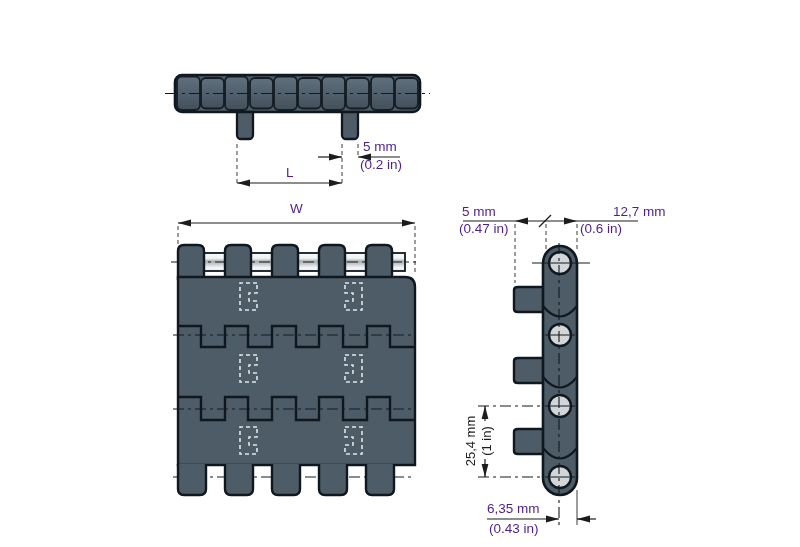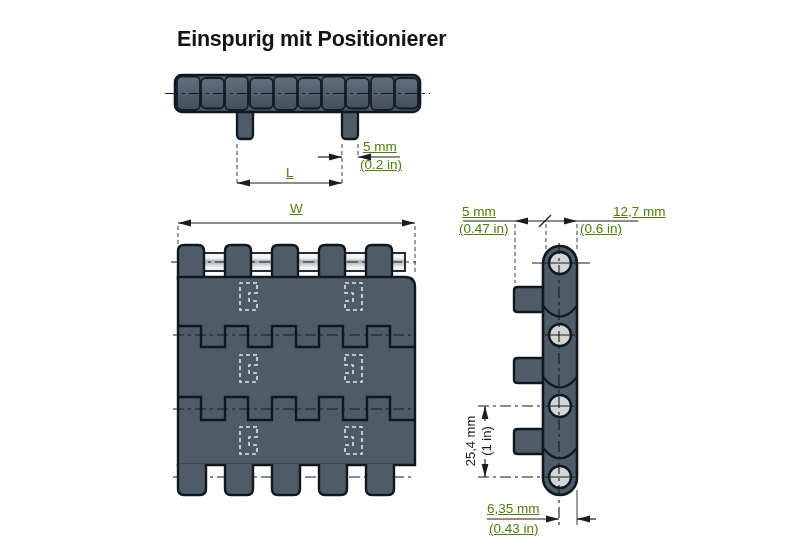--- a/index.html
+++ b/index.html
@@ -6,38 +6,36 @@
   .screen {
     position:relative; width:800px; height:547px; background:#ffffff;
     font-family:"Liberation Sans", sans-serif; overflow:hidden;
   }
   .title {
     position:absolute; left:177px; top:27px;
     font-size:21.5px; font-weight:bold; color:#141414; letter-spacing:-0.2px;
     white-space:nowrap;
   }
   .dim {
-    position:absolute; font-size:13.5px; color:#4d7c0f; white-space:nowrap;
+    position:absolute; font-size:13.5px; color:#4c1d95; white-space:nowrap;
     line-height:15px;
-    text-decoration:underline;
   }
   .dim-rot {
     position:absolute; left:438px; top:424px; width:84px; height:34px;
     transform:rotate(-90deg);
     font-size:13px; color:#1c1c1c; text-align:center; line-height:16px;
     white-space:nowrap;
   }
   svg { position:absolute; overflow:visible; }
 </style>
 </head>
 <body>
 
 <div class="screen">
 
-  <div class="title">Einspurig mit Positionierer</div>
 
   <svg style="left:158px; top:62px;" width="290" height="135" viewBox="0 0 290 135">
     <defs>
       <linearGradient id="segGrad" x1="0" y1="0" x2="0" y2="1">
         <stop offset="0" stop-color="#60707e"></stop>
           <stop offset="1" stop-color="#43505b"></stop>
       </linearGradient>
     </defs>
 
     <g>

